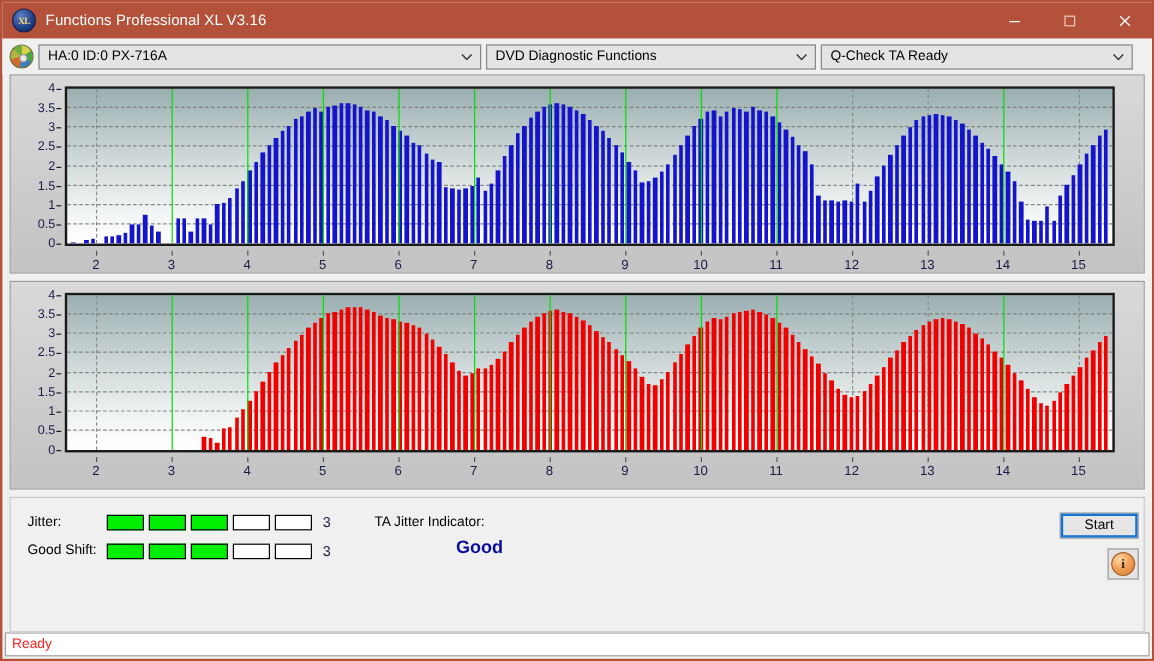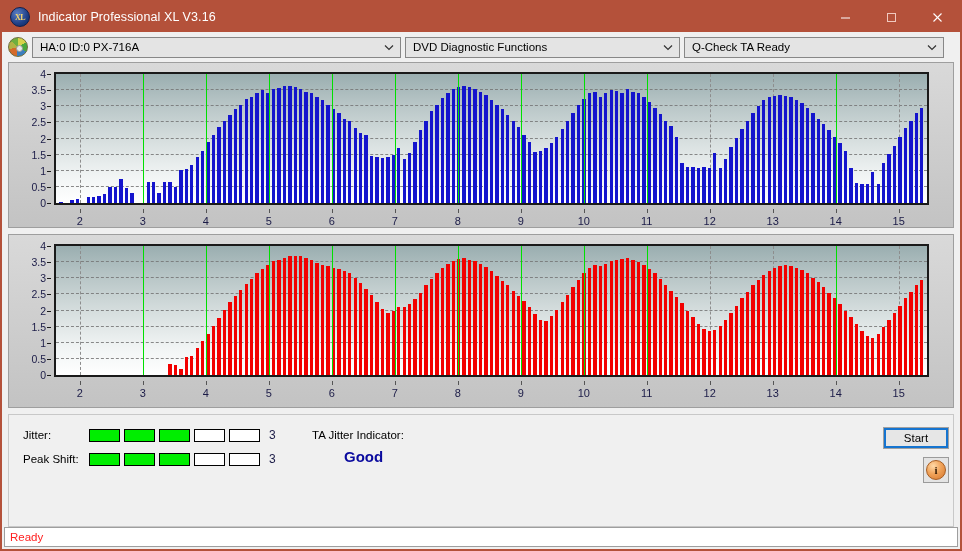--- a/index.html
+++ b/index.html
@@ -114,21 +114,21 @@
     flex:1 1 auto;position:relative;margin:6px 6px 0 6px;
     border:1px solid #c8c8c8;background:#f0f0f0;box-sizing:border-box;
   }
   .meter-row{position:absolute;display:flex;align-items:center;}
   .meter-label{font-size:11.5px;color:#000;width:66px;}
   .segs{display:flex;gap:4px;}
   .seg{width:31px;height:13px;box-sizing:border-box;border:1px solid #000;background:#ffffff;}
   .seg.on{background:#00ee00;}
   .meter-val{font-size:12px;color:#1b1b47;margin-left:9px;}
   .tqi-label{position:absolute;font-size:11.5px;color:#000;}
-  .tqi-value{position:absolute;font-size:15px;font-weight:bold;color:#0a0a9e;}
+  .tqi-value{position:absolute;font-size:15px;font-weight:bold;color:#0a0a9e;margin-left:36px;}
   .start-btn{
     position:absolute;left:874px;top:462px;width:66px;height:22px;
     box-sizing:border-box;background:#e6e6e6;border:1px solid #a0a0a0;
     outline:2px solid #1574d0;outline-offset:-3px;
     font-size:11.5px;color:#000;display:flex;align-items:center;justify-content:center;
   }
   .info-btn{
     position:absolute;left:914px;top:492px;width:26px;height:26px;
     box-sizing:border-box;background:#e4e4e4;border:1px solid #9b9b9b;
     display:flex;align-items:center;justify-content:center;
@@ -148,21 +148,21 @@
     font-size:11.5px;color:#ff2020;
   }
 </style>
 </head>
 <body>
 
 <div class="window">
 
   <div class="titlebar">
     <div class="app-icon">XL</div>
-    <div class="title-text">Indicator Professional XL V3.16</div>
+    <div class="title-text">Functions Professional XL V3.16</div>
     <div class="winbtns">
       <div class="winbtn">
         <svg width="11" height="11" viewBox="0 0 11 11">
             <line x1="1" y1="6" x2="10" y2="6" stroke="#fff" stroke-width="1"></line>
           </svg>
       </div>
       <div class="winbtn">
         <svg width="11" height="11" viewBox="0 0 11 11">
             <rect x="1.5" y="1.5" width="8" height="8" fill="none" stroke="#f0c9bf" stroke-width="1"></rect>
           </svg>
@@ -666,21 +666,21 @@
           <div class="seg on"></div>
           <div class="seg on"></div>
           <div class="seg on"></div>
           <div class="seg"></div>
           <div class="seg"></div>
         </div>
       <div class="meter-val">3</div>
     </div>
 
     <div class="meter-row" style="left:14px;top:37px;">
-      <div class="meter-label">Peak Shift:</div>
+      <div class="meter-label">Good Shift:</div>
       <div class="segs" id="peakSegs">
           <div class="seg on"></div>
           <div class="seg on"></div>
           <div class="seg on"></div>
           <div class="seg"></div>
           <div class="seg"></div>
         </div>
       <div class="meter-val">3</div>
     </div>
 

